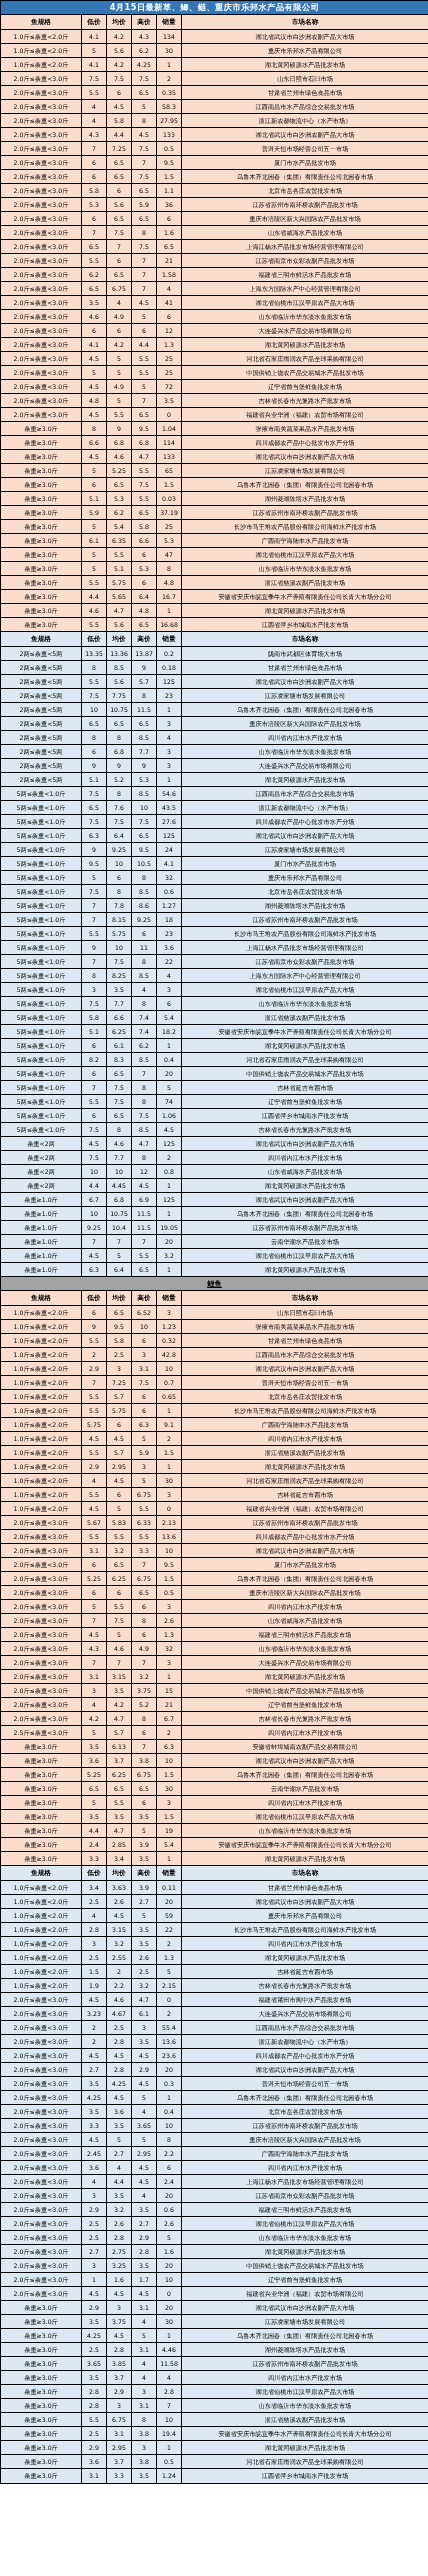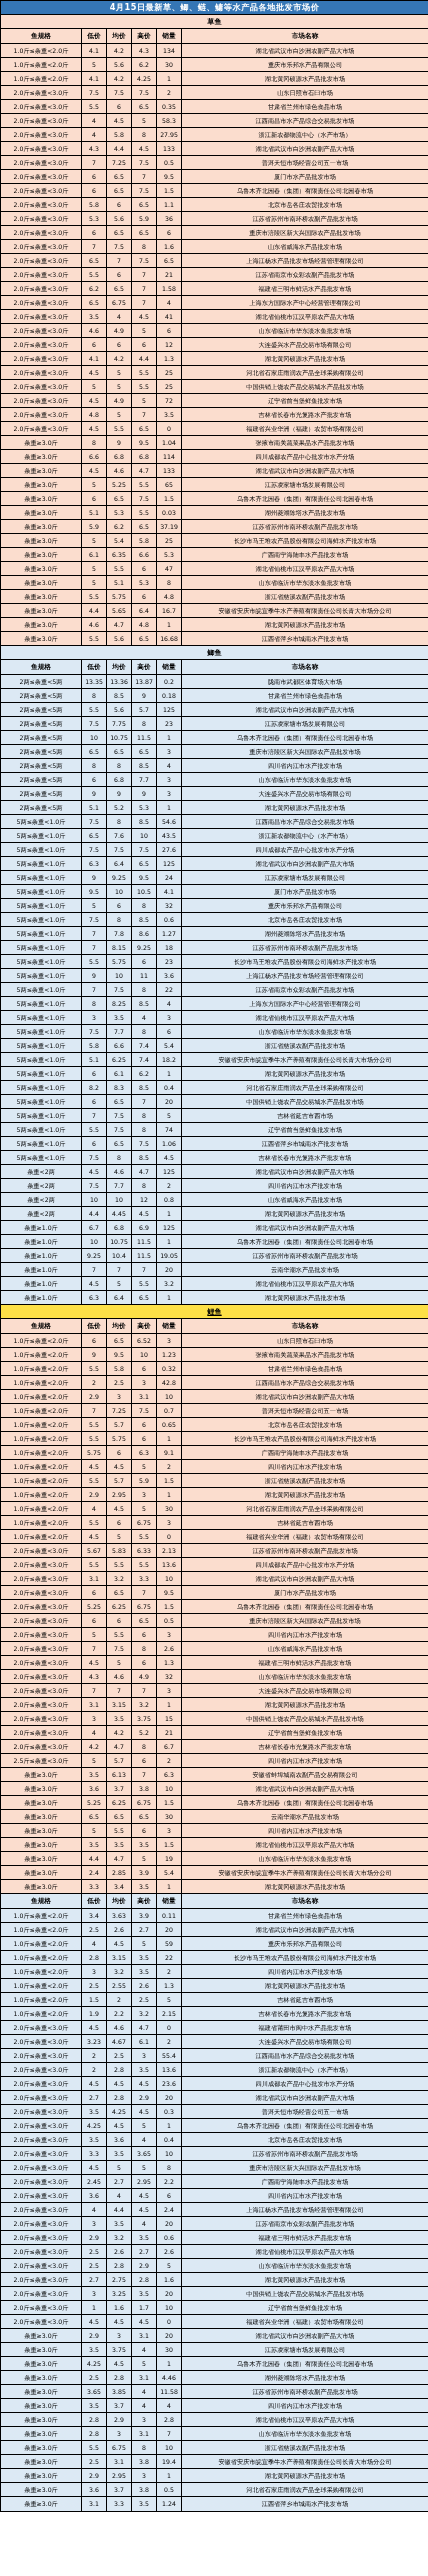--- a/index.html
+++ b/index.html
@@ -19,23 +19,22 @@
   .c1,.c2,.c3,.c4{width:25px;}
   .c5{flex:1;}
   .hdr{height:15px;}
   .hdr .cell{font-size:6.7px;font-weight:bold;}
   
 </style>
 </head>
 <body>
 
 <div id="sheet">
-  <div class="title-bar" style="background: rgb(53, 118, 181); color: rgb(255, 255, 255);">4月15日最新草、鲫、鲢、鳙等水产品各地批发市场价</div>
+  <div class="title-bar" style="background: rgb(53, 118, 181); color: rgb(255, 255, 255);">4月15日最新草、鲫、鲢、重庆市乐邦水产品有限公司</div>
   <div id="table-body">
-      <div class="section-name" style="background: rgb(251, 221, 206);">草鱼</div>
       <div class="row hdr" style="background: rgb(251, 221, 206);">
         <div class="cell c0">鱼规格</div>
         <div class="cell c1">低价</div>
         <div class="cell c2">均价</div>
         <div class="cell c3">高价</div>
         <div class="cell c4">销量</div>
         <div class="cell c5">市场名称</div>
       </div>
       <div class="row" style="background: rgb(251, 221, 206);">
         <div class="cell c0">1.0斤≤条重&lt;2.0斤</div>
@@ -374,21 +373,20 @@
         <div class="cell c5">湖北黄冈硕源水产品批发市场</div>
       </div>
       <div class="row" style="background: rgb(251, 221, 206);">
         <div class="cell c0">条重≥3.0斤</div>
         <div class="cell c1">5.5</div>
         <div class="cell c2">5.6</div>
         <div class="cell c3">6.5</div>
         <div class="cell c4">16.68</div>
         <div class="cell c5">江西省萍乡市城南水产批发市场</div>
       </div>
-      <div class="section-name" style="background: rgb(220, 233, 244);">鲫鱼</div>
       <div class="row hdr" style="background: rgb(220, 233, 244);">
         <div class="cell c0">鱼规格</div>
         <div class="cell c1">低价</div>
         <div class="cell c2">均价</div>
         <div class="cell c3">高价</div>
         <div class="cell c4">销量</div>
         <div class="cell c5">市场名称</div>
       </div>
       <div class="row" style="background: rgb(220, 233, 244);">
         <div class="cell c0">2两≤条重&lt;5两</div>
@@ -743,21 +741,21 @@
         <div class="cell c5">湖北省仙桃市江汉平原农产品大市场</div>
       </div>
       <div class="row" style="background: rgb(220, 233, 244);">
         <div class="cell c0">条重≥1.0斤</div>
         <div class="cell c1">6.3</div>
         <div class="cell c2">6.4</div>
         <div class="cell c3">6.5</div>
         <div class="cell c4">1</div>
         <div class="cell c5">湖北黄冈硕源水产品批发市场</div>
       </div>
-      <div class="section-name" style="background: #fde047; text-decoration: underline;">鲤鱼</div>
+      <div class="section-name" style="background: #a3a3a3; text-decoration: underline;">鲤鱼</div>
       <div class="row hdr" style="background: rgb(251, 221, 206);">
         <div class="cell c0">鱼规格</div>
         <div class="cell c1">低价</div>
         <div class="cell c2">均价</div>
         <div class="cell c3">高价</div>
         <div class="cell c4">销量</div>
         <div class="cell c5">市场名称</div>
       </div>
       <div class="row" style="background: rgb(251, 221, 206);">
         <div class="cell c0">1.0斤≤条重&lt;2.0斤</div>

